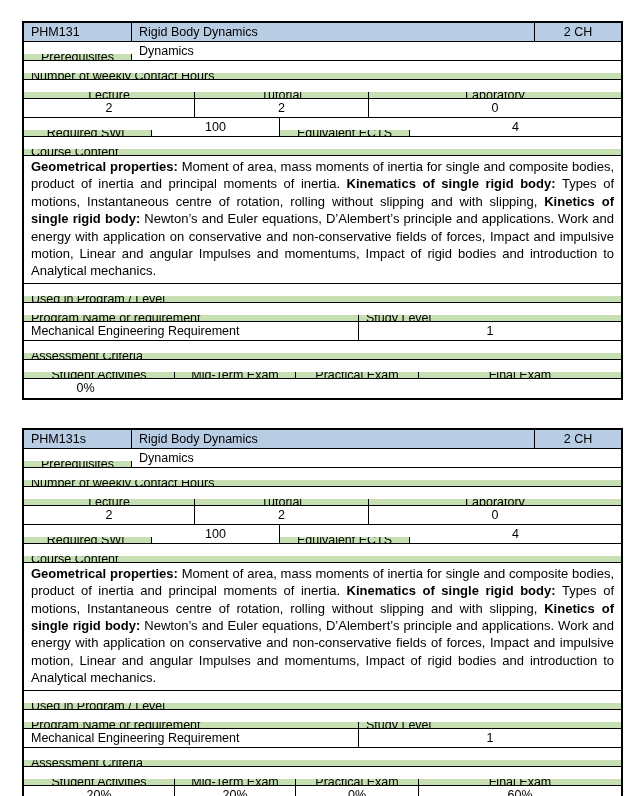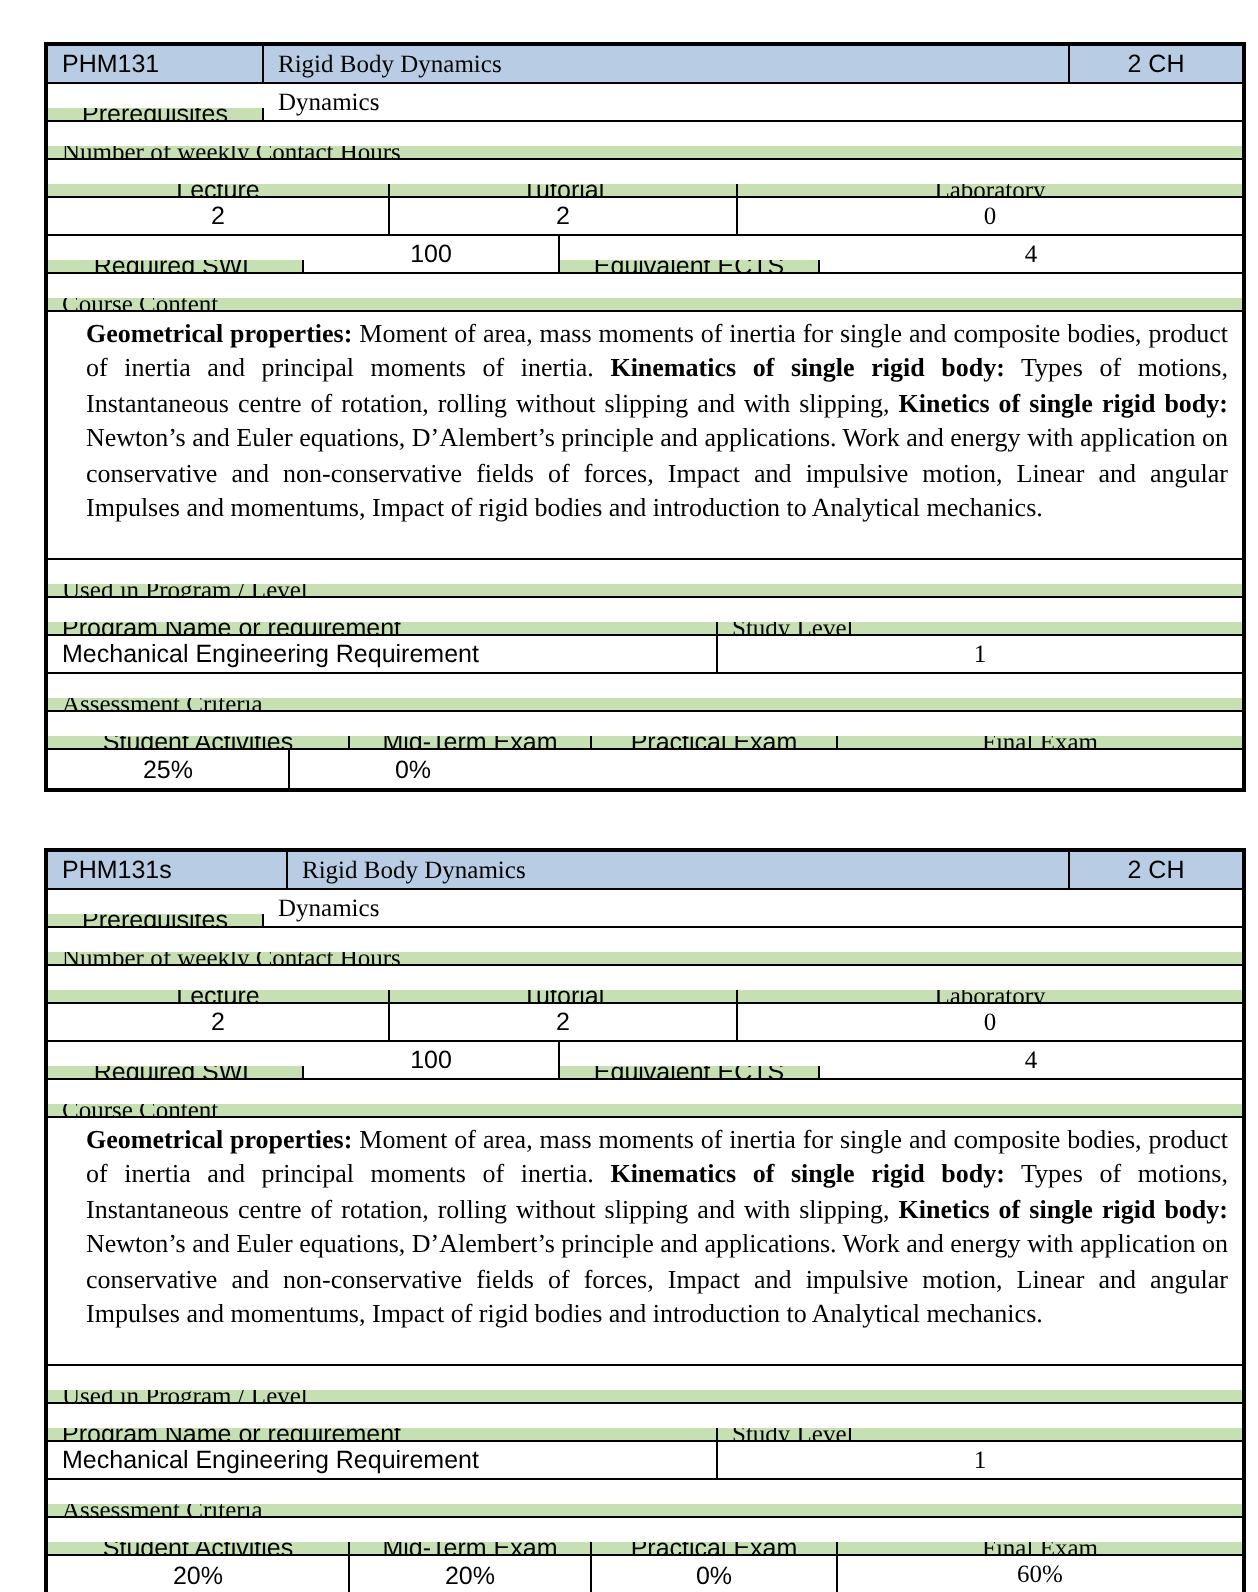--- a/index.html
+++ b/index.html
@@ -26,30 +26,30 @@
   .r:last-child { border-bottom: none; }
   .c {
     display: flex;
     align-items: center;
     padding: 0 7px;
     border-right: 1px solid var(--border, #000);
     overflow: hidden;
     white-space: nowrap;
   }
   .c:last-child { border-right: none; }
-  .flex1 { flex: 1; font-family: Liberation Serif, serif; }
+  .flex1 { flex: 1; }
   .center { justify-content: center; padding: 0 2px; }
   .blue  { background: var(--header_blue, #b8cce4); }
   .green { background: var(--cell_green, #c6e0b4); margin-top: 12px; }
   .r.content-row { height: auto; }
   .content-cell {
     display: block;
     width: 100%;
     min-height: 123px;
-    padding: 2px 7px 3px 19px;
+    padding: 2px 7px 3px 7px;
     font-size: 13px;
     line-height: 17.4px;
     text-align: justify;
     white-space: normal;
   }
   .content-cell b { font-weight: bold; }
 </style>
 </head>
 <body>
 
@@ -104,28 +104,27 @@
     <div class="r">
       <div class="c green flex1">Assessment Criteria</div>
     </div>
     <div class="r">
       <div class="c green center" style="width:151px">Student Activities</div>
       <div class="c green center" style="width:121px">Mid-Term Exam</div>
       <div class="c green center" style="width:123px">Practical Exam</div>
       <div class="c green center flex1">Final Exam</div>
     </div>
     <div class="r">
-      <div class="c center" style="width:121px">25%</div>
       <div class="c center" style="width:123px">0%</div>
     </div>
   </div>
 
   <div class="spec-table">
     <div class="r">
-      <div class="c blue" style="width:120px">PHM131s</div>
+      <div class="c blue" style="width:108px">PHM131s</div>
       <div class="c blue flex1">Rigid Body Dynamics</div>
       <div class="c blue center" style="width:86px">2 CH</div>
     </div>
     <div class="r">
       <div class="c green center" style="width:108px">Prerequisites</div>
       <div class="c flex1">Dynamics</div>
     </div>
     <div class="r">
       <div class="c green flex1">Number of weekly Contact Hours</div>
     </div>

